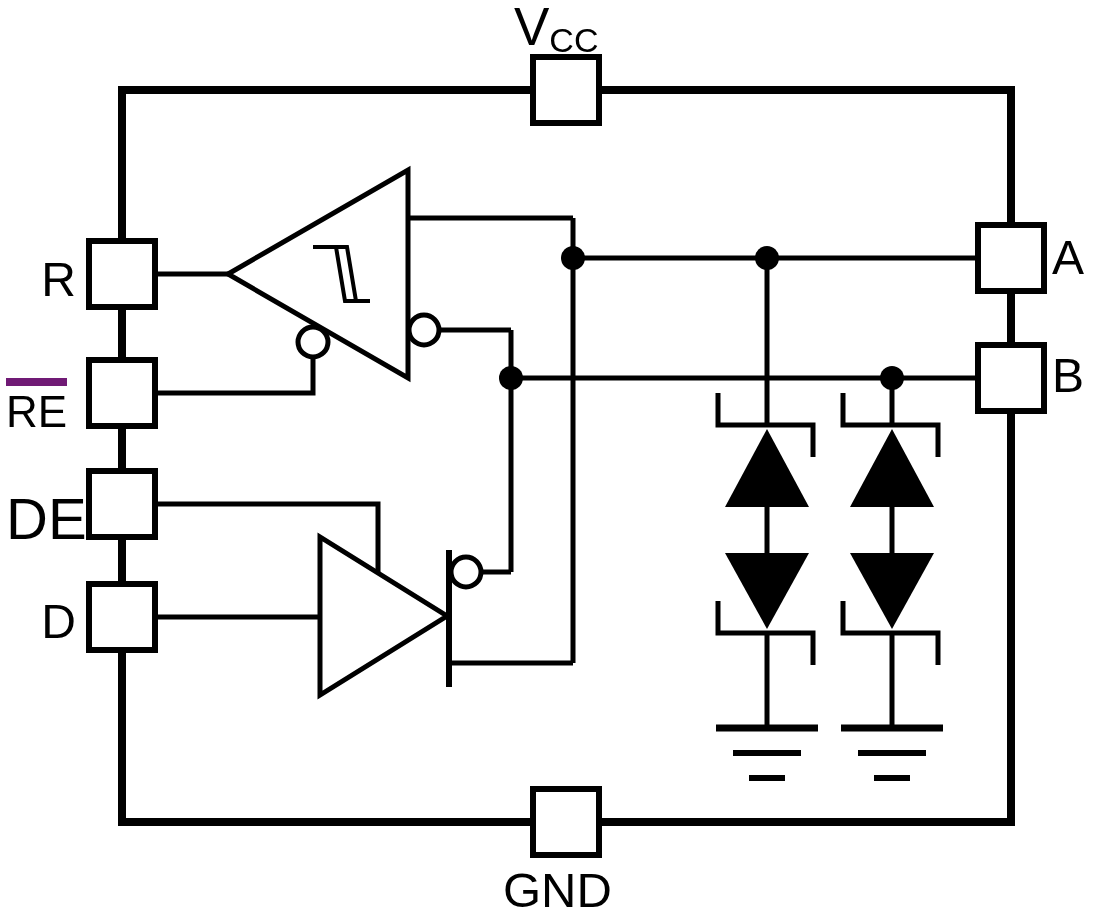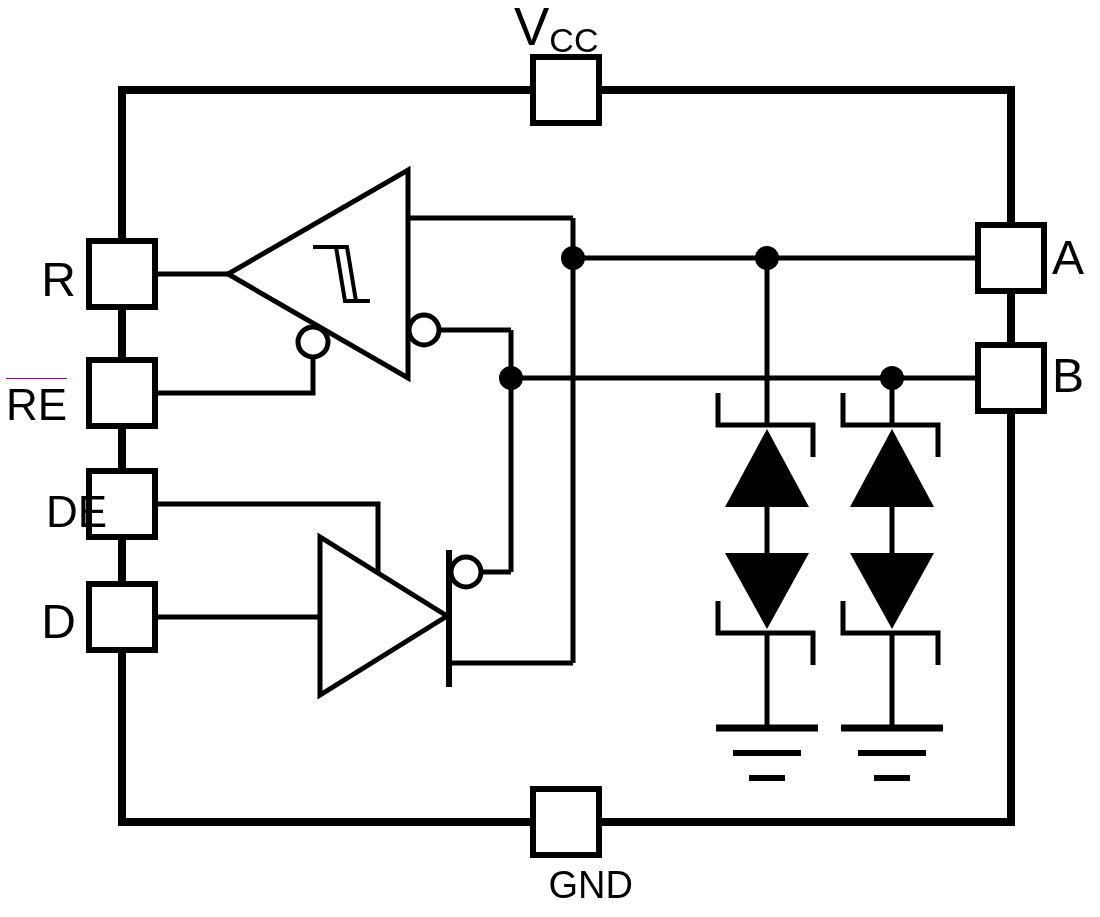--- a/index.html
+++ b/index.html
@@ -2,29 +2,29 @@
 <html><head>
 <meta charset="utf-8">
 <style>
   html,body{margin:0;padding:0;background:#ffffff;}
   #canvas{position:relative;width:1100px;height:917px;background:#ffffff;overflow:hidden;
           font-family:"Liberation Sans", sans-serif;color:#000;}
   #schematic{position:absolute;left:0;top:0;}
   .lbl{position:absolute;color:#000;line-height:1;white-space:nowrap;}
   .pin-label{font-size:48px;}
   .lbl-r   {left:36px;  top:256px; width:40px; text-align:right;}
-  .lbl-re  {left:6px;   top:378px; font-size:44px; border-top:1px solid #701a75; padding-top:4px;}
-  .lbl-de  {left:6px;   top:490px; font-size:44px;margin-left:40px;}
+  .lbl-re  {left:6px;   top:378px; font-size:44px; border-top:8px solid #701a75; padding-top:4px;}
+  .lbl-de  {left:6px;   top:490px; font-size:58px;}
   .lbl-d   {left:36px;  top:598px; width:40px; text-align:right;}
   .lbl-a   {left:1052px;top:234px;}
   .lbl-b   {left:1052px;top:352px;}
   .lbl-vcc {left:514px; top:0px; display:flex; align-items:flex-end;}
   .lbl-vcc .main{font-size:53px;}
   .lbl-vcc .sub{font-size:34px; transform:translateY(4px);text-align:center;}
-  .lbl-gnd {left:503px; top:866px; width:130px; text-align:right; font-size:38px;}
+  .lbl-gnd {left:503px; top:866px; width:130px; text-align:left; font-size:49px;}
 </style>
 </head>
 <body>
 
 <div id="canvas">
 
   <svg id="schematic" width="1100" height="917" viewBox="0 0 1100 917" fill="none" stroke="#000" stroke-width="5">
 
     <rect x="122" y="90" width="889" height="732" stroke-width="8"></rect>
 

